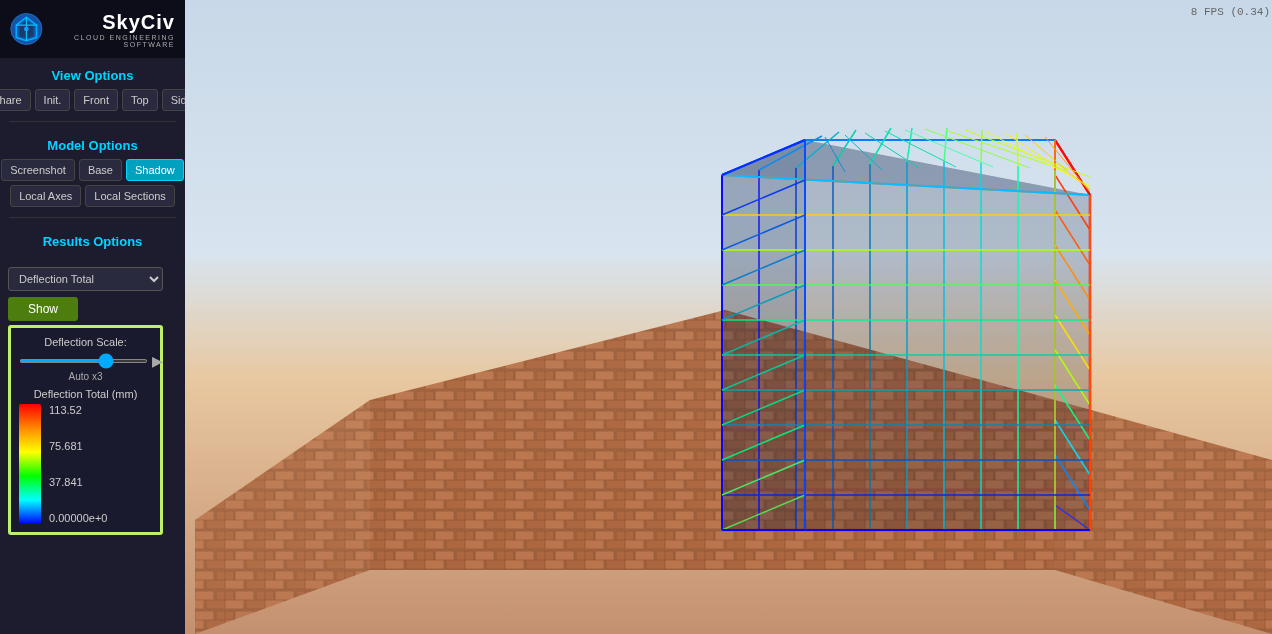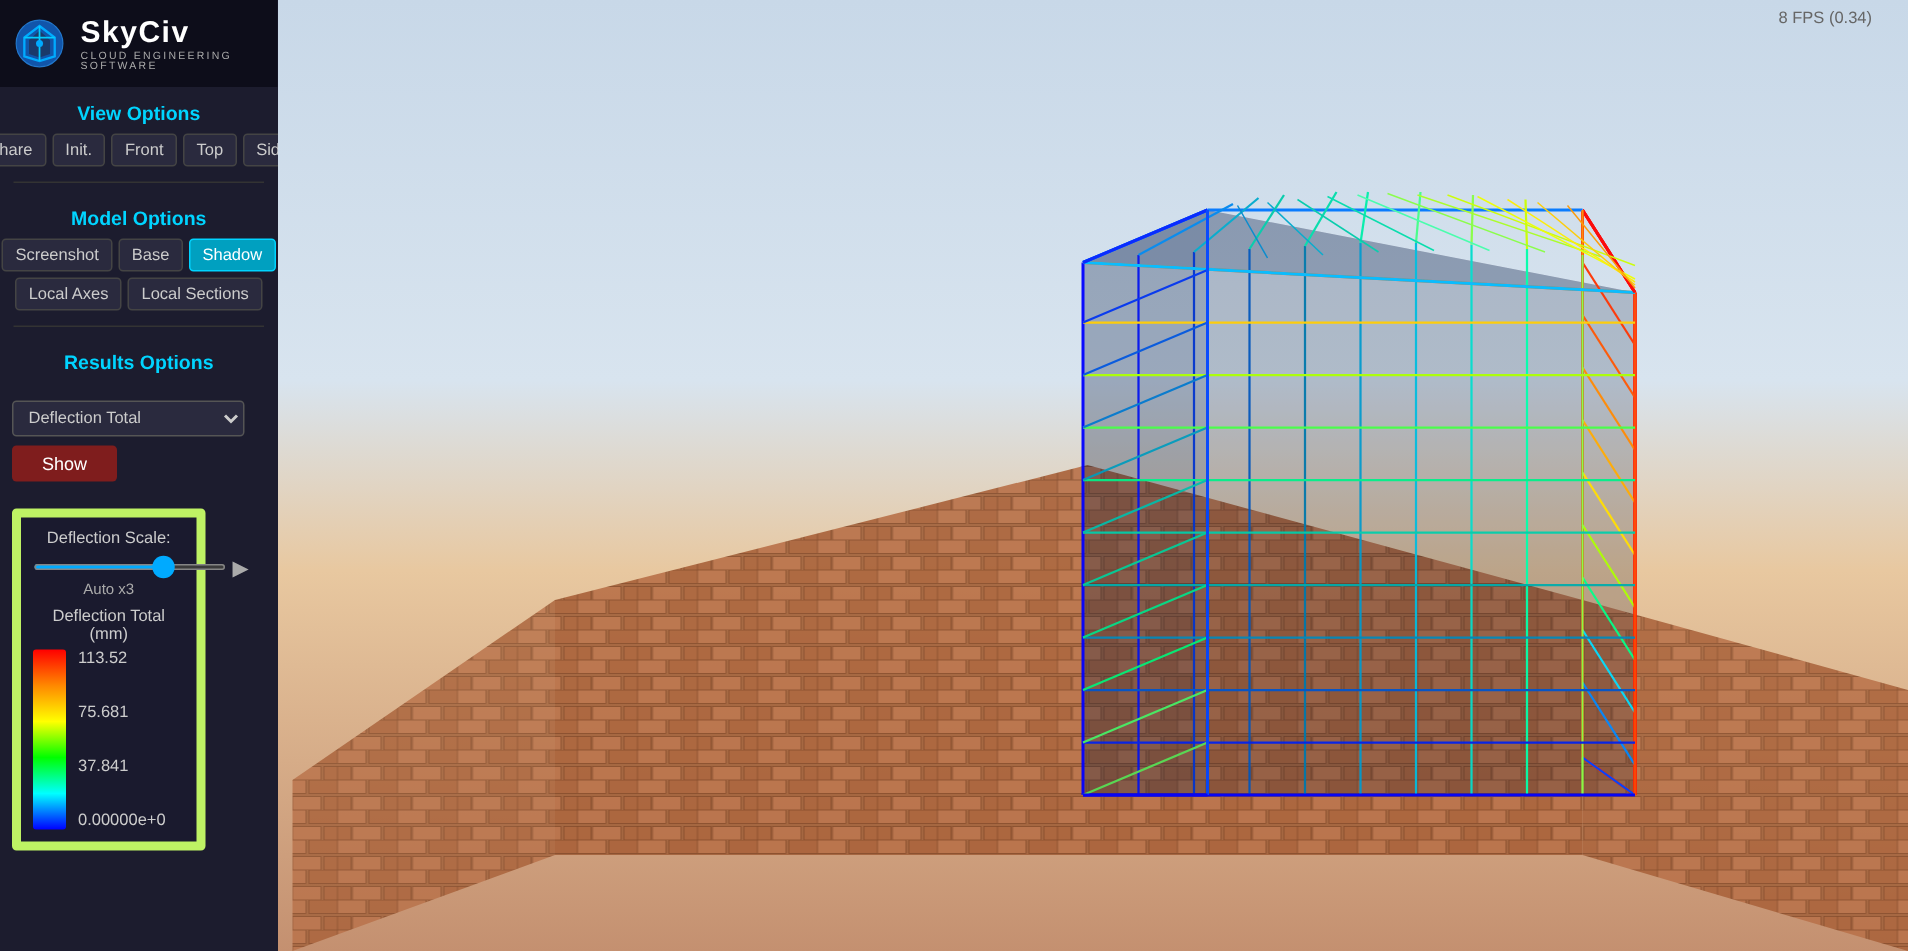--- a/index.html
+++ b/index.html
@@ -19,20 +19,21 @@
       z-index: 10;
     }
 
     #logo-area {
       width: 100%;
       background: #0d0d1a;
       padding: 8px 10px;
       display: flex;
       align-items: center;
       gap: 11px;
+      text-align: right;
     }
     #logo-icon {
       width: 42px;
       height: 42px;
     }
     #logo-text {
       display: flex;
       flex-direction: column;
     }
     #logo-name {
@@ -97,35 +98,35 @@
       color: #ccc;
       border: 1px solid #555;
       border-radius: 3px;
       padding: 4px 6px;
       font-size: 11px;
       margin-bottom: 6px;
       appearance: auto;
     }
 
     #show-btn {
-      background: #7f1d1d;
+      background: #4d7c0f;
       color: #fff;
       border: none;
       border-radius: 3px;
       padding: 5px 20px;
       font-size: 12px;
       cursor: pointer;
-      margin-bottom: 18px;
+      margin-bottom: 4px;
     }
 
     
     #legend-panel {
-      width: 129px;
+      width: 155px;
       background: #1a1a2e;
-      border: 6px solid #bef264;
+      border: 3px solid #bef264;
       border-radius: 3px;
       padding: 8px;
     }
     #deflection-scale-label {
       font-size: 11px;
       color: #ccc;
       text-align: center;
       margin-bottom: 5px;
     }
     #scale-slider-row {
@@ -188,24 +189,24 @@
     #viewport {
       width: 100%;
       height: 100%;
       background: linear-gradient(180deg, #c8d8e8 0%, #d8e4ef 40%, #e8c8a0 60%, #c49070 100%);
       position: relative;
     }
 
     #fps-counter {
       position: absolute;
       top: 6px;
-      right: 24px;
+      right: 2px;
       font-size: 11px;
       color: #666;
-      font-family: Liberation Sans, sans-serif;
+      font-family: Liberation Mono, monospace;
     }
 
     
     #structure-svg {
       position: absolute;
       top: 0; left: 0;
       width: 100%; height: 100%;
     }
   </style>
 </head>

